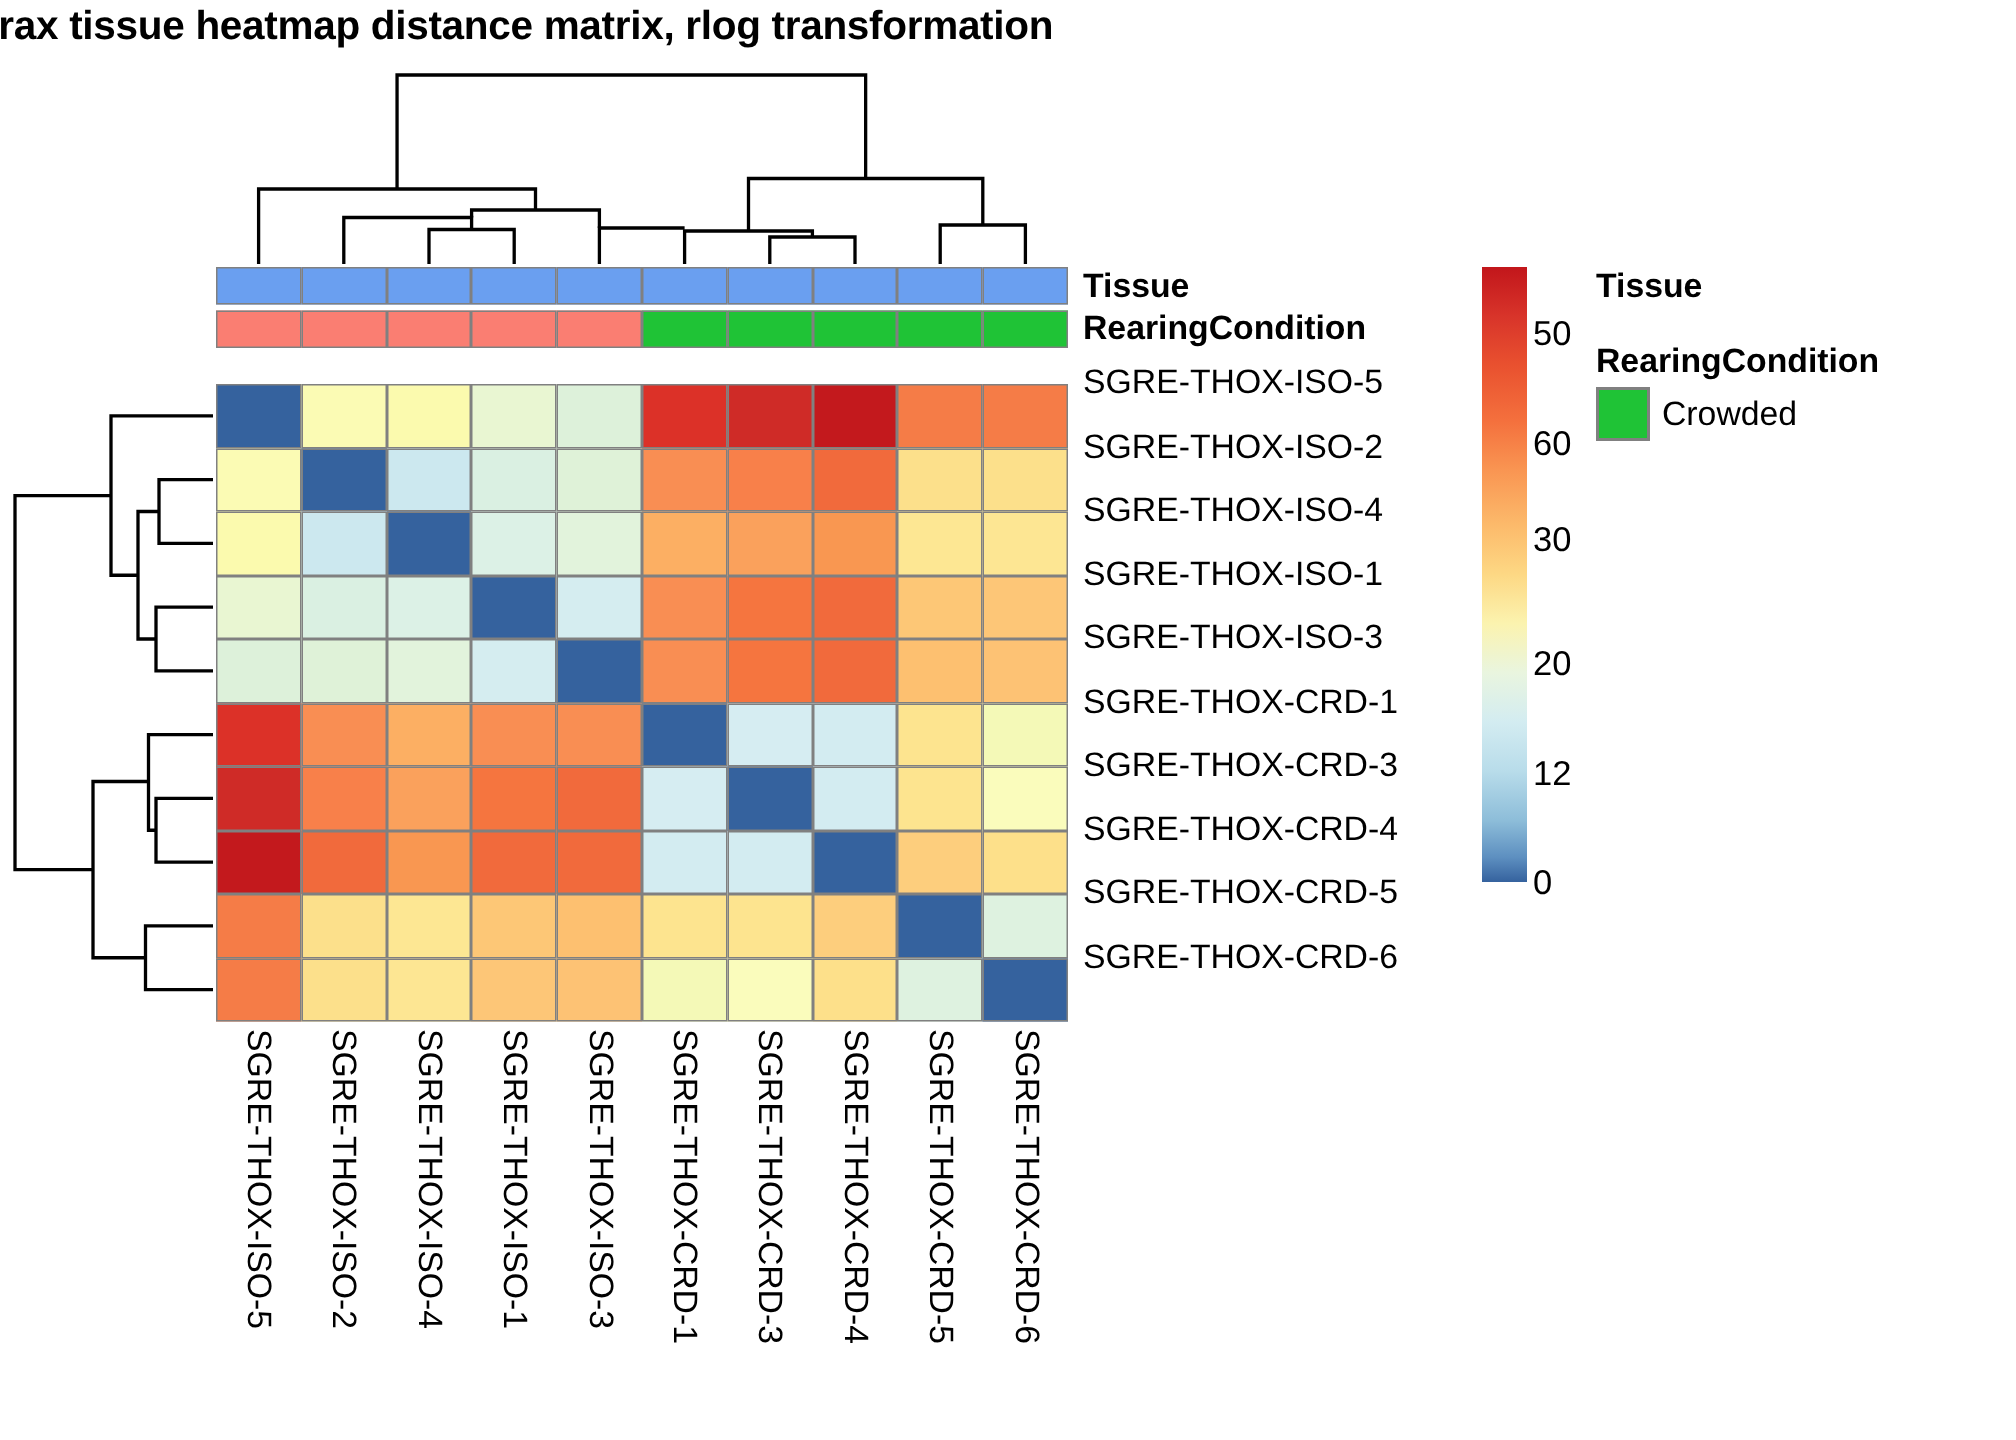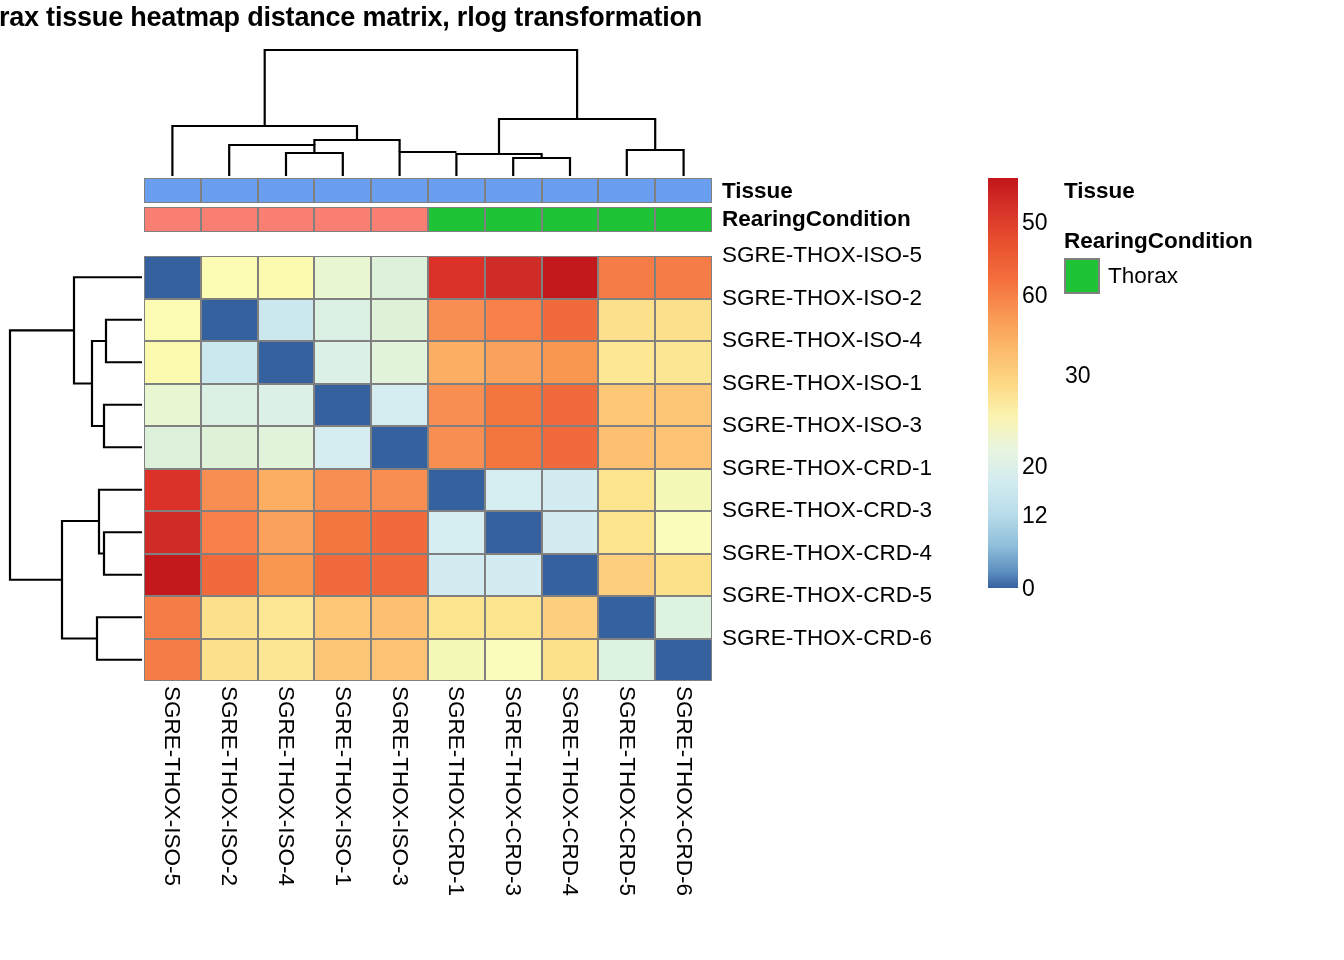--- a/index.html
+++ b/index.html
@@ -417,27 +417,27 @@
       <span class="col-label">SGRE-THOX-CRD-6</span>
     </div>
   </div>
 
 <div id="colorbar-wrap">
   <div id="colorbar" style="background: linear-gradient(rgb(194, 22, 27) 0%, rgb(216, 52, 42) 8%, rgb(233, 81, 47) 16%, rgb(244, 112, 61) 25%, rgb(249, 149, 82) 33%, rgb(252, 186, 107) 42%, rgb(253, 216, 132) 50%, rgb(251, 243, 175) 58%, rgb(233, 245, 223) 66%, rgb(211, 236, 241) 74%, rgb(184, 220, 234) 82%, rgb(141, 189, 217) 90%, rgb(93, 143, 192) 96%, rgb(53, 98, 158) 100%);"></div>
 </div>
 <div id="colorbar-ticks">
     <div class="cb-tick" style="top: 32.9286px;">50</div>
     <div class="cb-tick" style="top: 106.143px;">60</div>
-    <div class="cb-tick" style="top: 186px; margin-left: 43px;">30</div>
-    <div class="cb-tick" style="top: 252.571px; margin-top: 24px;">20</div>
+    <div class="cb-tick" style="top: 170px;">30</div>
+    <div class="cb-tick" style="top: 252.571px;">20</div>
     <div class="cb-tick" style="top: 325.786px;">12</div>
     <div class="cb-tick" style="top: 399px;">0</div>
   </div>
 
 <div id="legends">
     <div class="legend-title">Tissue</div>
     <div class="legend-gap"></div>
     <div class="legend-title">RearingCondition</div>
     <div class="legend-entry">
       <div class="legend-swatch" style="background: rgb(31, 195, 54);"></div>
-      <div class="legend-text">Thorax</div>
+      <div class="legend-text">Crowded</div>
     </div>
   </div>
 
 </body></html>

